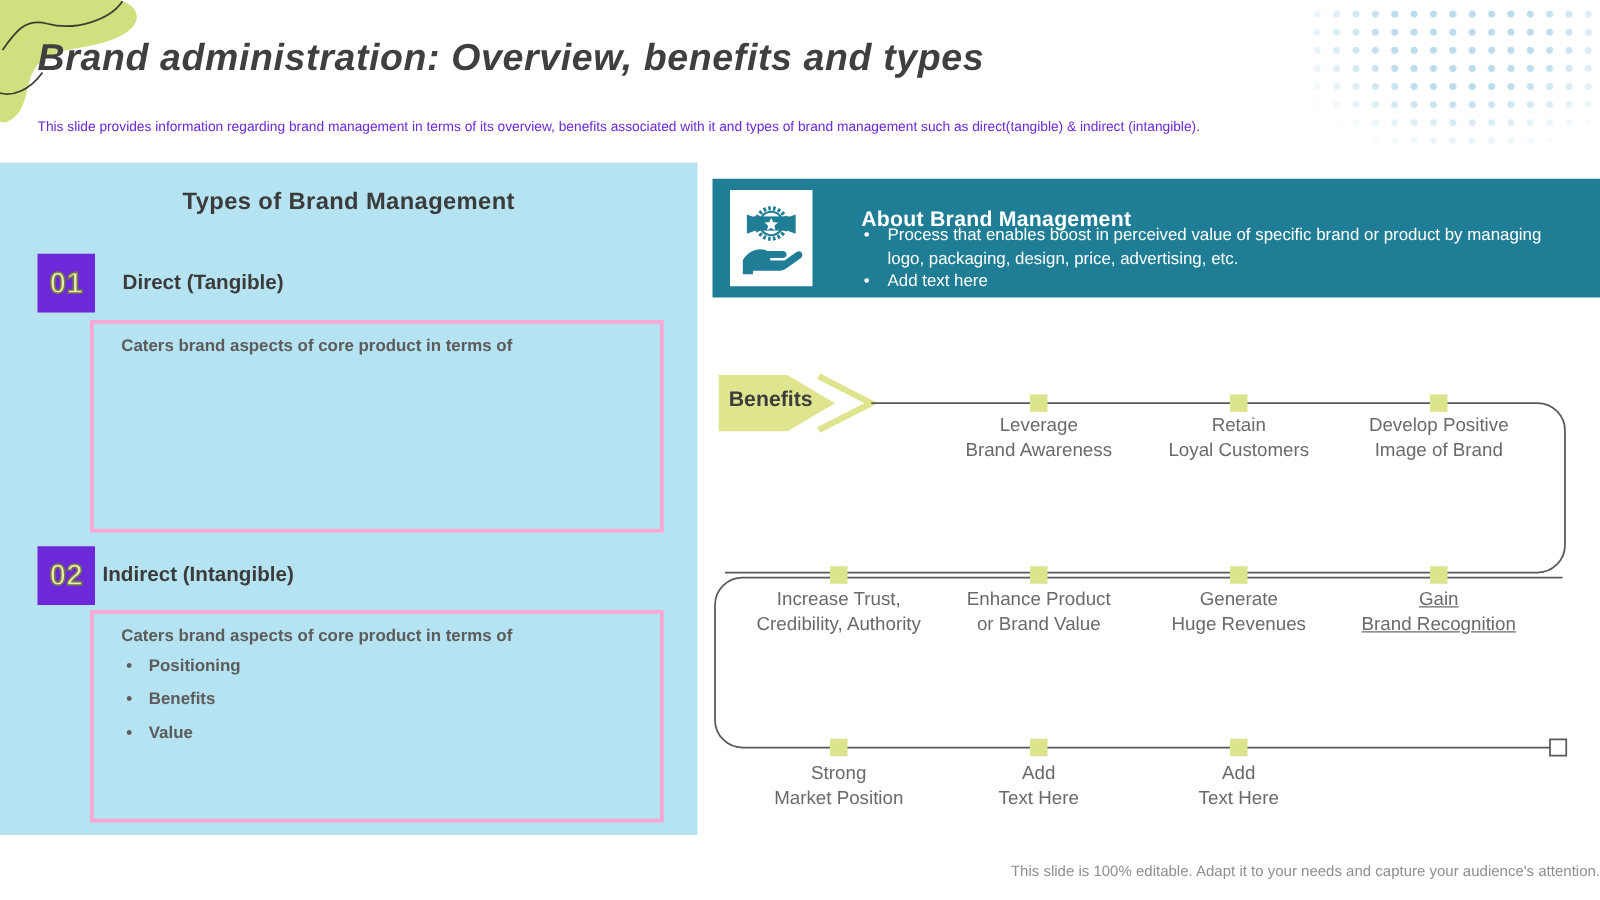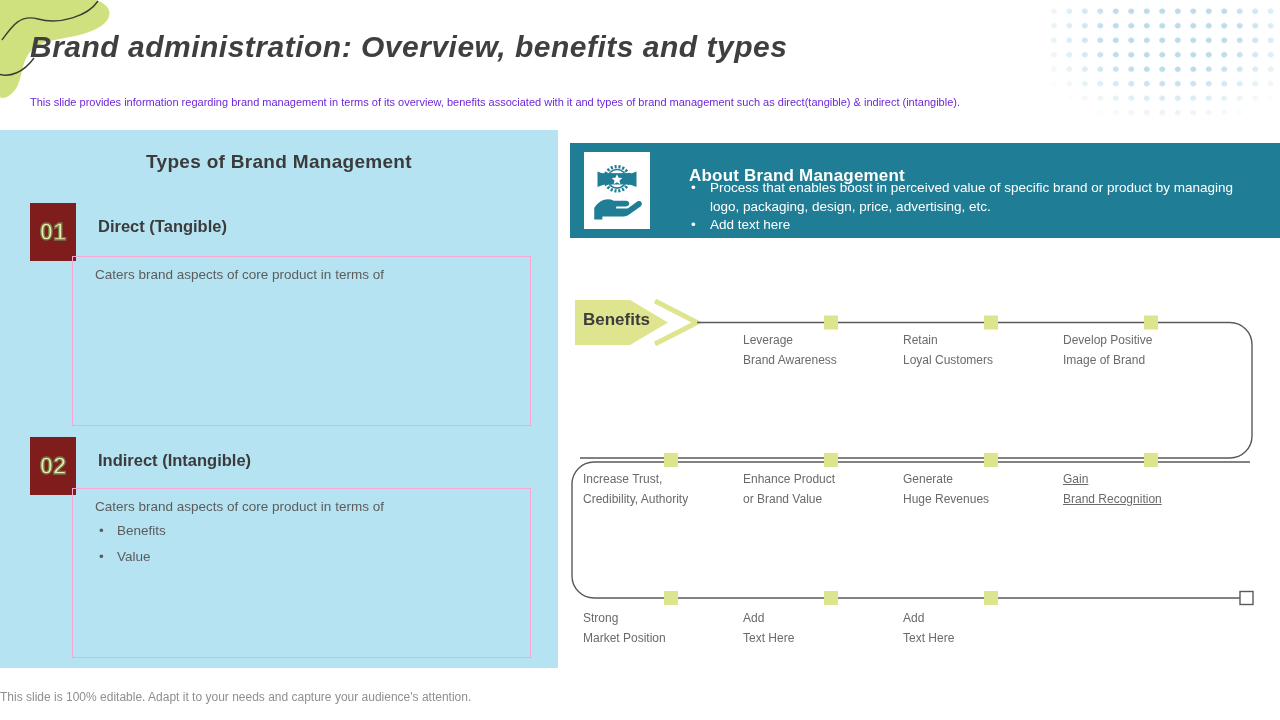--- a/index.html
+++ b/index.html
@@ -15,47 +15,47 @@
         -webkit-mask-image:radial-gradient(ellipse at 55% 25%, #000 35%, transparent 82%);
         mask-image:radial-gradient(ellipse at 55% 25%, #000 35%, transparent 82%);}
 
   
   .title{left:30px;top:30px;width:1000px;font-size:30px;font-weight:bold;color:#3f3f3f;letter-spacing:.5px;font-style:italic;}
   .subtitle{left:30px;top:96px;width:1030px;font-size:11px;color:#6d28d9;}
 
   
   .panel{left:0;top:130px;width:558px;height:538px;background:#b5e3f1;}
   .panel-title{left:0;top:151px;width:558px;text-align:center;font-size:19px;font-weight:bold;color:#3b3b3b;letter-spacing:.3px;}
-  .badge{width:46px;height:58px;background:#7f1d1d;display:flex;align-items:center;justify-content:center;
+  .badge{width:46px;height:47px;background:#6d28d9;display:flex;align-items:center;justify-content:center;
          font-size:24px;font-weight:bold;color:#e9ecaa;-webkit-text-stroke:1.3px #73764a;}
   .badge1{left:30px;top:203px;} .badge2{left:30px;top:437px;}
   .sec-head{font-size:16.5px;font-weight:bold;color:#3b3b3b;}
-  .sec-head1{left:98px;top:217px;} .sec-head2{left:98px;top:451px;text-align:right;}
-  .type-box{left:72px;width:459px;border:1px solid #f9a8d4;box-sizing:border-box;padding:10px 20px 8px 22px;}
+  .sec-head1{left:98px;top:217px;} .sec-head2{left:82px;top:451px;text-align:right;}
+  .type-box{left:72px;width:459px;border:3px solid #f9a8d4;box-sizing:border-box;padding:10px 20px 8px 22px;font-weight:bold;}
   .type-box1{top:256px;height:170px;} .type-box2{top:488px;height:170px;}
   .lead{font-size:13.5px;color:#5c5c5c;margin:0 0 4px 0;}
   .blist{list-style:none;margin:0;padding:0;}
   .blist li{font-size:13.5px;color:#5c5c5c;padding-left:22px;position:relative;line-height:26.4px;}
   .blist li::before{content:"•";position:absolute;left:4px;color:#5c5c5c;}
 
   
   .about{left:570px;top:143px;width:710px;height:95px;background:#1f7e95;}
   .icon-tile{left:584px;top:152px;width:66px;height:77px;background:#ffffff;display:flex;align-items:center;justify-content:center;}
   .about-title{left:689px;top:151px;font-size:17px;font-weight:bold;color:#ffffff;letter-spacing:.2px;margin-top:15px;}
   .about-list{left:689px;top:179px;width:560px;list-style:none;margin:0;padding:0;}
   .about-list li{font-size:13.5px;color:#ffffff;line-height:18.5px;padding-left:21px;position:relative;}
   .about-list li::before{content:"•";position:absolute;left:2px;}
 
   
   .diagram-svg{left:560px;top:280px;}
   .benefits-label{left:583px;top:310px;width:80px;font-size:17px;font-weight:bold;color:#3d3d3d;}
-  .node-label{width:176px;text-align:left;font-size:12px;line-height:19.5px;color:#6a6a6a;white-space:pre-line;}
+  .node-label{width:176px;text-align:center;font-size:15px;line-height:19.5px;color:#6a6a6a;white-space:pre-line;}
 
   
-  .footer{left:0;top:690px;width:1280px;text-align:left;font-size:12px;color:#8f8f8f;}
+  .footer{left:0;top:690px;width:1280px;text-align:right;font-size:12px;color:#8f8f8f;}
 </style>
 </head>
 <body>
 
 <svg class="abs blob-svg" width="150" height="130" viewBox="0 0 150 130">
   <path d="M0,0 L96,0 C114,6 114,20 96,29 C72,41 44,36 30,52 C19,65 24,85 10,95 C6,98 2,99 0,97 Z" fill="#cfe07f"></path>
   <path d="M98,1 C88,16 60,25 38,19 C20,14 12,26 2,40" fill="none" stroke="#3a3f33" stroke-width="1.4"></path>
   <path d="M34,58 C24,72 10,78 -2,74" fill="none" stroke="#3a3f33" stroke-width="1.4"></path>
 </svg>
 
@@ -75,20 +75,21 @@
   <p class="lead">Caters brand aspects of core product in terms of</p>
 </div>
 
 <div class="abs badge badge2">
   <span>02</span>
 </div>
 <div class="abs sec-head sec-head2">Indirect (Intangible)</div>
 <div class="abs type-box type-box2">
   <p class="lead">Caters brand aspects of core product in terms of</p>
   <ul class="blist">
+    <li>Positioning</li>
     <li>Benefits</li>
     <li>Value</li>
   </ul>
 </div>
 
 <div class="abs about"></div>
 <div class="abs icon-tile">
   <svg width="52" height="64" viewBox="0 0 64 78">
     <circle cx="32" cy="24" r="15" fill="none" stroke="#1f7e95" stroke-width="4" stroke-dasharray="2.6 2.2"></circle>
     <circle cx="32" cy="24" r="11.5" fill="none" stroke="#1f7e95" stroke-width="2"></circle>

